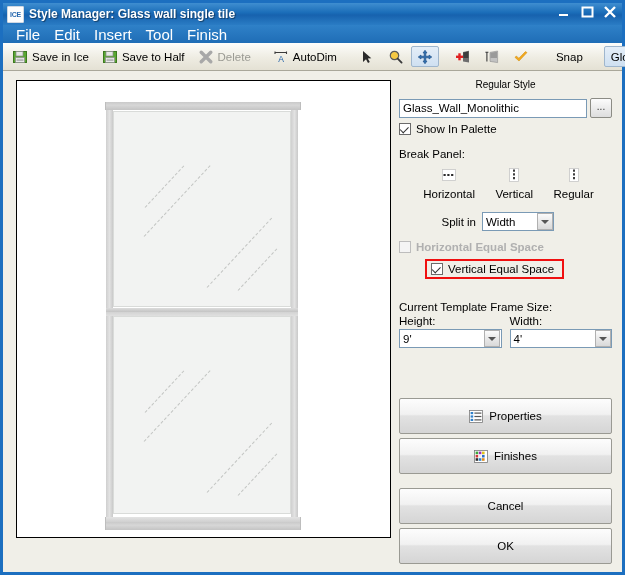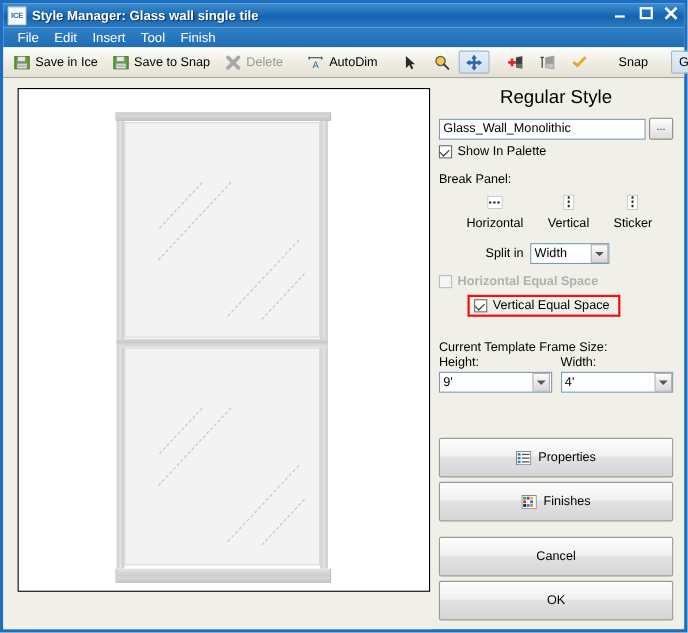--- a/index.html
+++ b/index.html
@@ -41,21 +41,21 @@
   .win-btn{width:16px;height:16px;position:relative;cursor:pointer;}
   .win-btn svg{display:block;}
   
   .menubar{
     height:18px;
     background:linear-gradient(180deg,#2f81c8 0%,#1f6db6 100%);
     display:flex;align-items:center;padding-left:6px;
     flex:0 0 auto;
   }
   .menu-item{
-    color:#ffffff;font-size:12px;padding:1px 7px;cursor:default;white-space:nowrap;
+    color:#ffffff;font-size:15px;padding:1px 7px;cursor:default;white-space:nowrap;
   }
   
   .toolbar{
     height:27px;
     background:linear-gradient(180deg,#fdfdfb 0%,#eeece2 55%,#e4e1d4 100%);
     border-bottom:1px solid #a9a79a;
     display:flex;align-items:center;padding:0 3px;
     flex:0 0 auto;gap:1px;
   }
   .tb-btn{
@@ -121,21 +121,21 @@
   .reflect{
     position:absolute;height:0;border-top:1px dashed #c3c5c3;
     transform-origin:left center;
   }
   
   .panel{
     flex:1 1 auto;position:relative;
     padding:8px 10px 0 6px;box-sizing:border-box;
     font-size:11.5px;color:#000;
   }
-  .panel-title{text-align:center;font-size:17px;margin-bottom:8px;}
+  .panel-title{text-align:center;font-size:10px;margin-bottom:8px;}
   .lbl{display:block;margin:0 0 2px 0;font-size:11.5px;}
   .row{display:flex;align-items:center;gap:3px;}
   .txtfield{
     flex:1 1 auto;height:19px;box-sizing:border-box;
     border:1px solid #7a9ab5;background:#fff;
     padding:1px 3px;font-size:11.5px;
     font-family:"Liberation Sans",sans-serif;
     line-height:17px;color:#000;
     outline:none;
   }
@@ -252,21 +252,21 @@
     <div class="tb-btn">
       <span class="tb-icon">
         <svg width="16" height="16" viewBox="0 0 16 16">
           <rect x="1.5" y="2.5" width="13" height="11" fill="#5aa832" stroke="#3c7a1f"></rect>
           <rect x="4" y="2.5" width="7" height="4.5" fill="#e8e8e8" stroke="#8a8a8a" stroke-width="0.7"></rect>
           <rect x="3.5" y="8.5" width="9" height="5" fill="#f2f2f2" stroke="#8a8a8a" stroke-width="0.7"></rect>
           <rect x="4.5" y="9.8" width="7" height="0.8" fill="#9a9a9a"></rect>
           <rect x="4.5" y="11.3" width="7" height="0.8" fill="#9a9a9a"></rect>
         </svg>
       </span>
-      <span class="tb-label">Save to Snap</span>
+      <span class="tb-label">Save to Half</span>
     </div>
 
     <div class="tb-btn disabled">
       <span class="tb-icon">
         <svg width="16" height="16" viewBox="0 0 16 16">
           <path d="M3.2 3.2 L12.8 12.8 M12.8 3.2 L3.2 12.8" stroke="#a8a8a8" stroke-width="3.4" stroke-linecap="round" fill="none"></path>
         </svg>
       </span>
       <span class="tb-label">Delete</span>
     </div>
@@ -421,21 +421,21 @@
           </span>
           <span class="break-caption">Vertical</span>
         </div>
         <div class="break-item">
           <span class="break-icon">
             <svg width="22" height="18" viewBox="0 0 22 18">
               <rect x="6.5" y="2.5" width="9" height="13" fill="#ffffff" stroke="#c6c6c6" stroke-width="0.8"></rect>
               <path d="M11 3.5 L11 14.5" stroke="#2b2b2b" stroke-width="1.8" stroke-dasharray="2.2 1.6"></path>
             </svg>
           </span>
-          <span class="break-caption">Sticker</span>
+          <span class="break-caption">Regular</span>
         </div>
       </div>
 
       <div class="split-row">
         <span>Split in</span>
         <div class="combo">
           <span>Width</span>
           <span class="arrow"></span>
         </div>
       </div>

